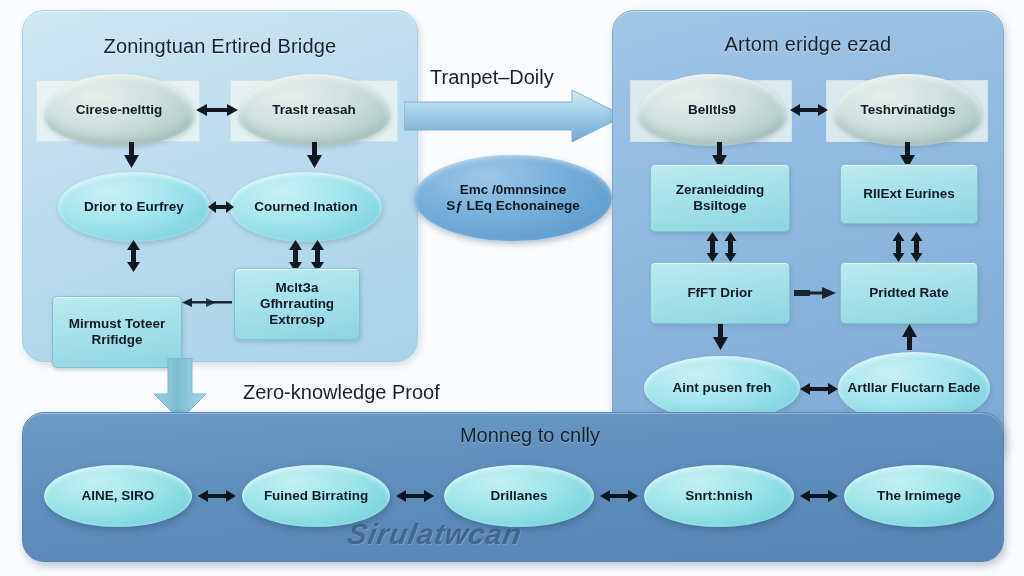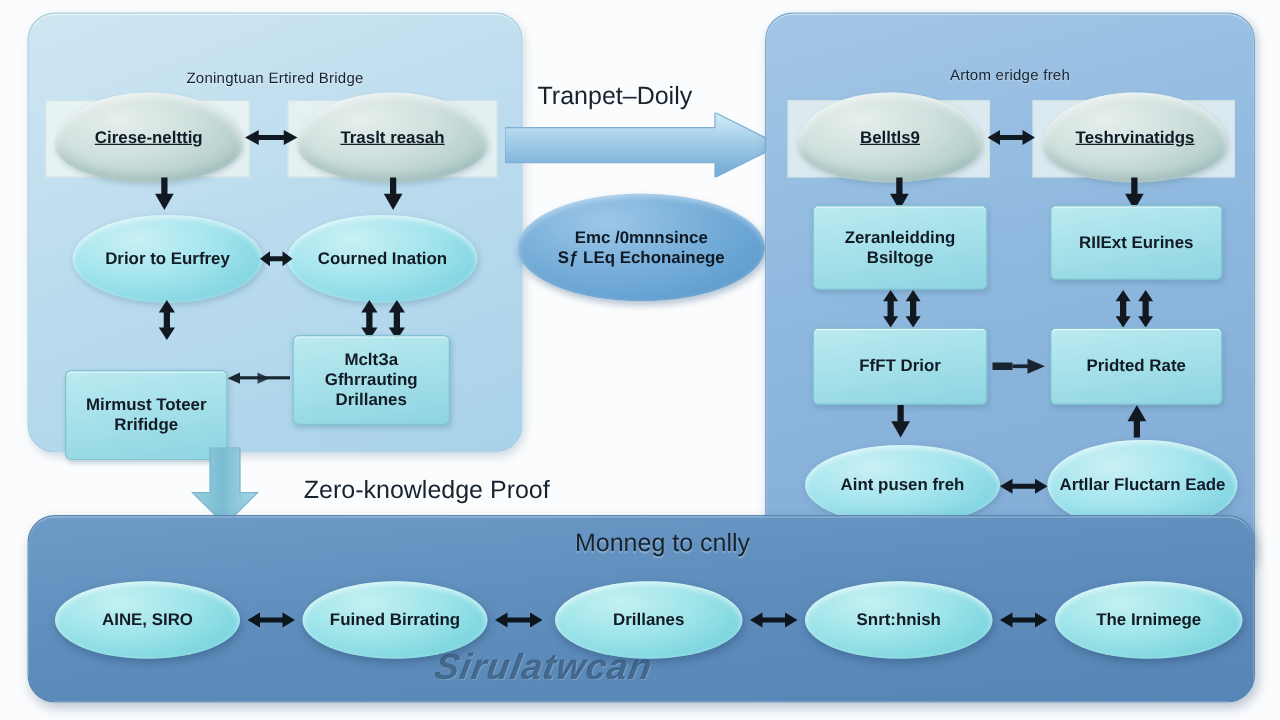--- a/index.html
+++ b/index.html
@@ -40,25 +40,24 @@
     left: 22px; top: 412px; width: 982px; height: 150px;
     background: linear-gradient(175deg, #6e9cc8 0%, #5e8cbb 50%, #5786b6 100%);
     border: 1px solid #5b86b2;
     box-shadow: 2px 4px 9px rgba(50,85,120,0.32), inset 0 1px 0 rgba(255,255,255,0.35);
   }
 
   .panel-title {
     position: absolute;
     left: 0; right: 0;
     text-align: center;
-    font-size: 12px;
+    font-size: 20px;
     color: #17232e;
     letter-spacing: 0.2px;
     text-shadow: 0 1px 1px rgba(255,255,255,0.45);
-    margin-top: 20px;
   }
   #panel-left  .panel-title { top: 24px; }
   #panel-right .panel-title { top: 22px; }
   #title-bottom {
     position: absolute;
     left: 320px; top: 424px; width: 420px;
     text-align: center;
     font-size: 20px;
     color: #16222e;
     text-shadow: 0 1px 1px rgba(255,255,255,0.30);
@@ -84,21 +83,20 @@
     position: absolute;
     background: rgba(238,246,244,0.78);
     border: 1px solid rgba(205,222,224,0.7);
     box-sizing: border-box;
   }
   .cloud {
     position: absolute;
     border-radius: 50% 50% 50% 50% / 58% 58% 42% 42%;
     background: radial-gradient(ellipse at 34% 30%, #e6efed 0%, #cfe0dd 42%, #b2ccc9 78%, #9dbcb9 100%);
     box-shadow: inset 0 3px 7px rgba(255,255,255,0.75), inset 0 -4px 8px rgba(110,150,150,0.35), 1px 2px 4px rgba(80,110,120,0.25);
-    text-decoration: underline;
   }
   .cloud .node-label {
     position: relative;
     z-index: 3;
   }
 
   .rect {
     border-radius: 5px;
     background: linear-gradient(170deg, #bdeaf0 0%, #a6e1ea 45%, #8ed4e1 100%);
     border: 1px solid #7fc3d2;
@@ -256,21 +254,21 @@
         <polygon points="7.5,0 1,10 14,10"></polygon>
         <polygon points="7.5,32 1,22 14,22"></polygon>
       </g>
     </svg>
   </div>
 
   <div class="node rect" style="left:52px; top:268px; width:130px; height:72px;margin-top:28px;">
     <span>Mirmust Toteer Rrifidge</span>
   </div>
   <div class="node rect" style="left:234px; top:268px; width:126px; height:72px;">
-    <span>McltЗa Gfhrrauting Drillanes</span>
+    <span>McltЗa Gfhrrauting Extrrosp</span>
   </div>
 
   <div class="arrow" style="left:182px; top:295px;">
     <svg width="54" height="16" viewBox="0 0 54 16">
       <g fill="#1a2630">
         <rect x="8" y="6" width="42" height="2.5"></rect>
         <polygon points="0,7.5 10,3 10,12"></polygon>
         <polygon points="34,7.5 24,3 24,12" opacity="0.85"></polygon>
       </g>
     </svg>
@@ -291,21 +289,21 @@
   </div>
 
   <div class="node ellipse-blue" style="left:414px; top:155px; width:198px; height:86px; font-size:13.5px;">
     <div>
       <div>Emc /0mnnsince</div>
       <div>Sƒ LEq Echonainege</div>
     </div>
   </div>
 
   <div class="panel" id="panel-right">
-    <div class="panel-title">Artom eridge freh</div>
+    <div class="panel-title">Artom eridge ezad</div>
   </div>
 
   <div class="plate" style="left:630px; top:80px; width:162px; height:62px;"></div>
   <div class="node cloud" style="left:638px; top:74px; width:148px; height:72px;">
     <span class="node-label">Belltls9</span>
   </div>
 
   <div class="plate" style="left:826px; top:80px; width:162px; height:62px;"></div>
   <div class="node cloud" style="left:834px; top:74px; width:148px; height:72px;">
     <span class="node-label">Teshrvinatidgs</span>

